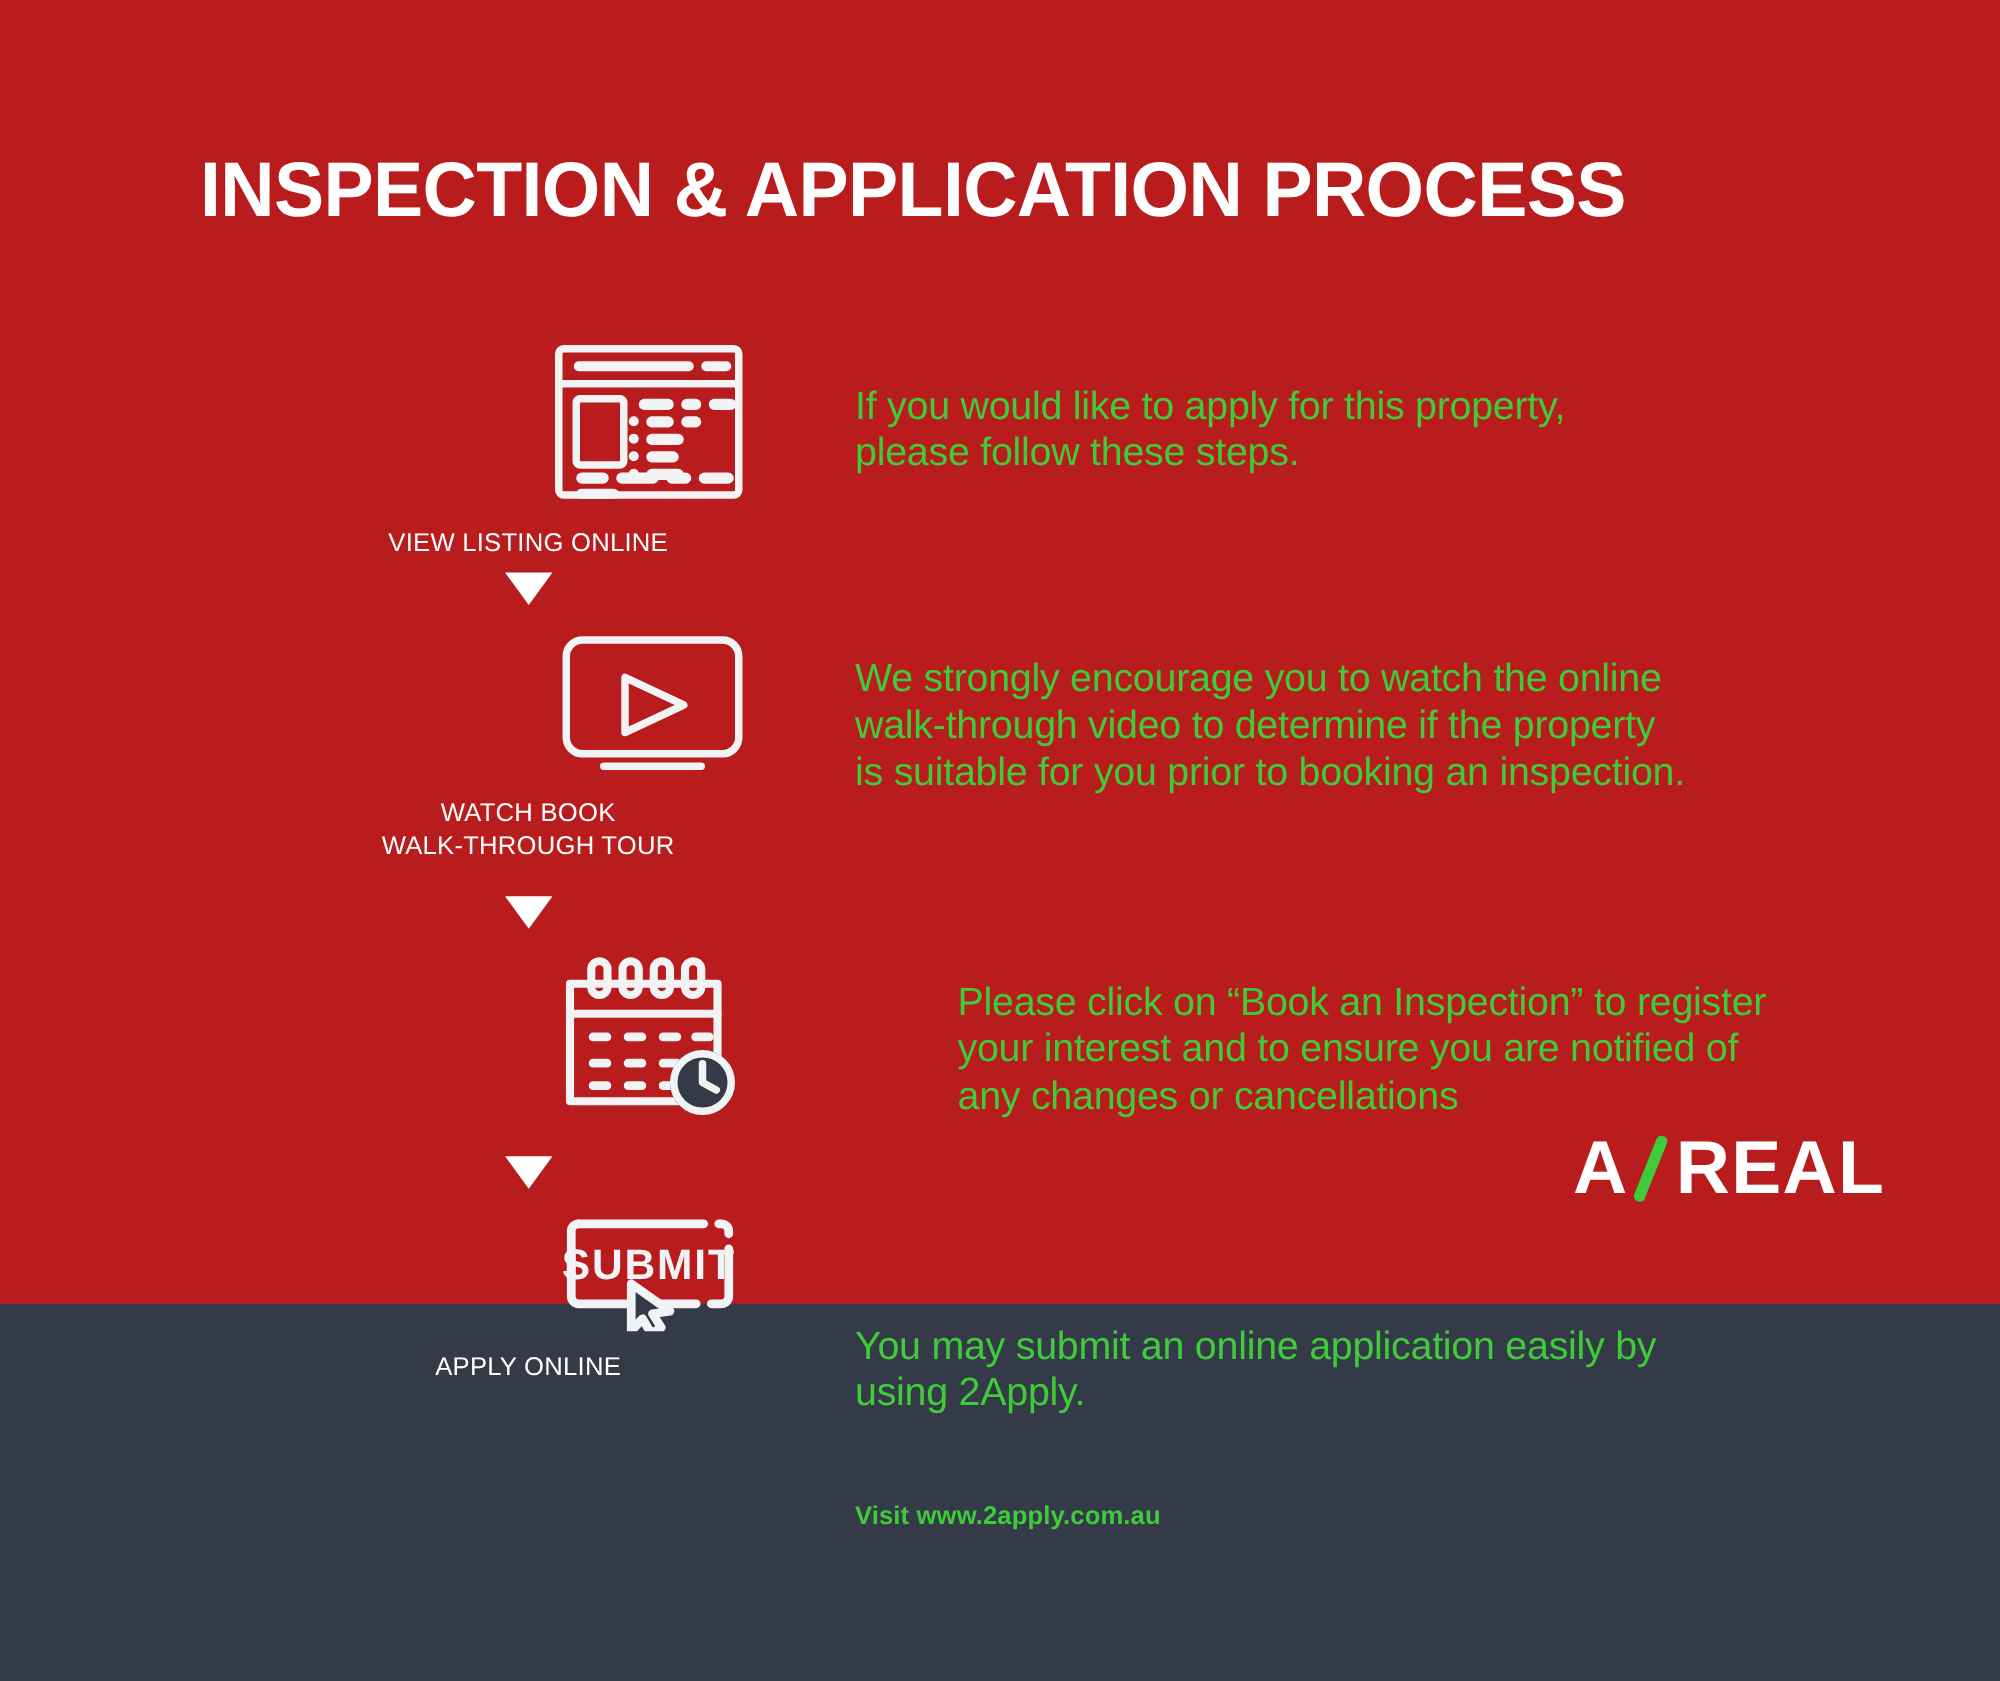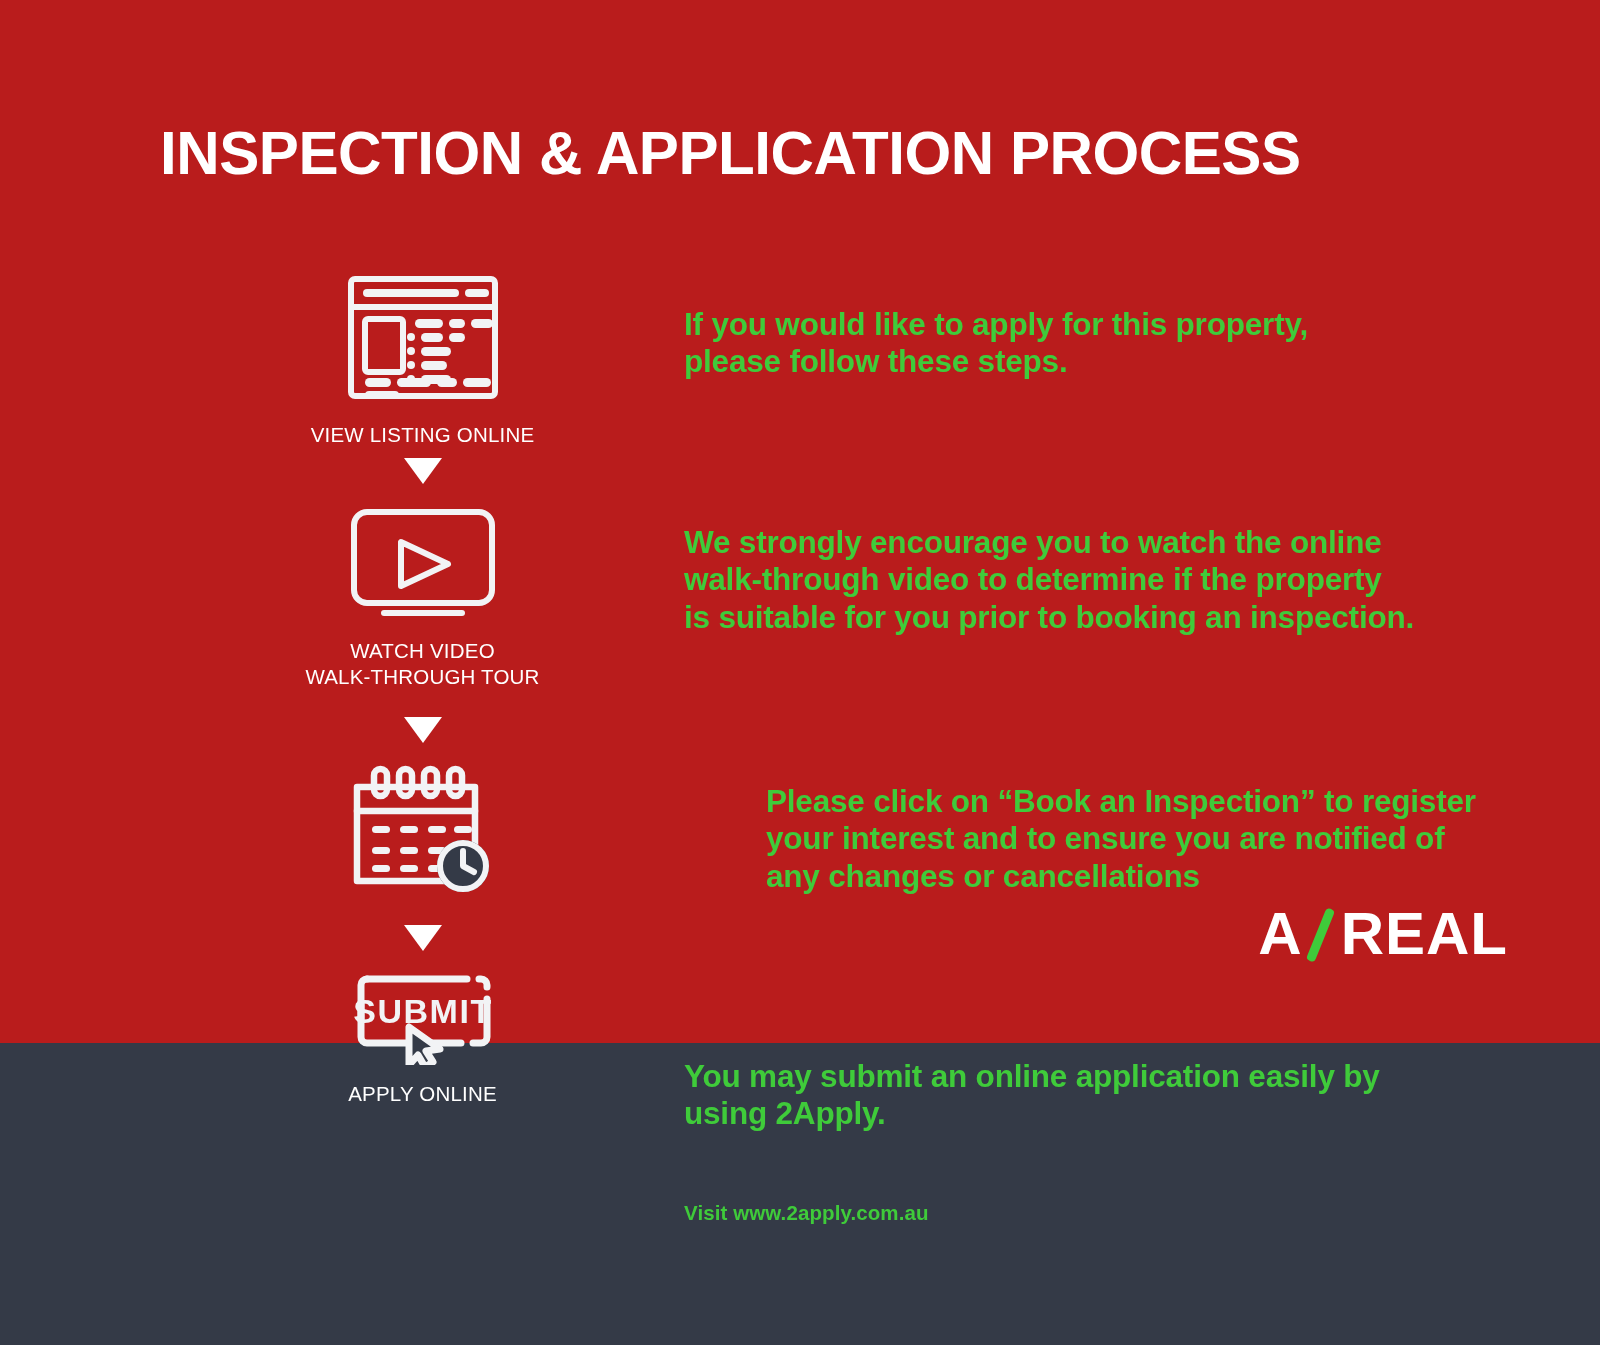--- a/index.html
+++ b/index.html
@@ -46,21 +46,21 @@
     width: 345px;
   }
   .step {
     position: relative;
     width: 345px;
     text-align: center;
   }
   .step-icon {
     display: flex;
     align-items: center;
-    justify-content: center;
+    justify-content: flex-end;
     height: 148px;
     text-decoration: underline;
   }
   .step-label {
     color: #ffffff;
     font-size: 20.5px;
     font-weight: normal;
     letter-spacing: 0.2px;
     line-height: 1.28;
     margin-top: 10px;
@@ -93,21 +93,21 @@
   .step-4 .step-icon { height: 108px; }
 
   
   .para {
     position: absolute;
     color: #3fcb3a;
     font-size: 31.5px;
     line-height: 1.19;
     letter-spacing: -0.2px;
     white-space: pre-line;
-    font-weight: bold;
+    font-weight: normal;
   }
   .para-1 { left: 684px; top: 306px; width: 760px; }
   .para-2 { left: 684px; top: 524px; width: 790px; }
   .para-3 { left: 722px; top: 783px; width: 760px; margin-left: 44px; }
   .para-4 { left: 684px; top: 1058px; width: 760px; }
 
   .visit {
     position: absolute;
     left: 684px;
     top: 1161px;
@@ -205,21 +205,21 @@
     <div class="step step-2">
       <div class="step-icon">
         <svg width="146" height="110" viewBox="0 0 146 110" aria-hidden="true">
           <g fill="none" stroke="#f2f3f5" stroke-width="6" stroke-linejoin="round" stroke-linecap="round">
             <rect x="4" y="4" width="138" height="91" rx="13"></rect>
             <path d="M51 34 L51 78 L98 56 Z" stroke-width="6" stroke-linejoin="round"></path>
             <line x1="34" y1="105" x2="112" y2="105"></line>
           </g>
         </svg>
       </div>
-      <div class="step-label">WATCH VIDEO
+      <div class="step-label">WATCH BOOK
 WALK-THROUGH TOUR</div>
     </div>
 
     <div class="arrow arrow-2">
       <div class="arrow-tri"></div>
     </div>
     <div class="gap-3"></div>
 
     <div class="step step-3">
       <div class="step-icon">

